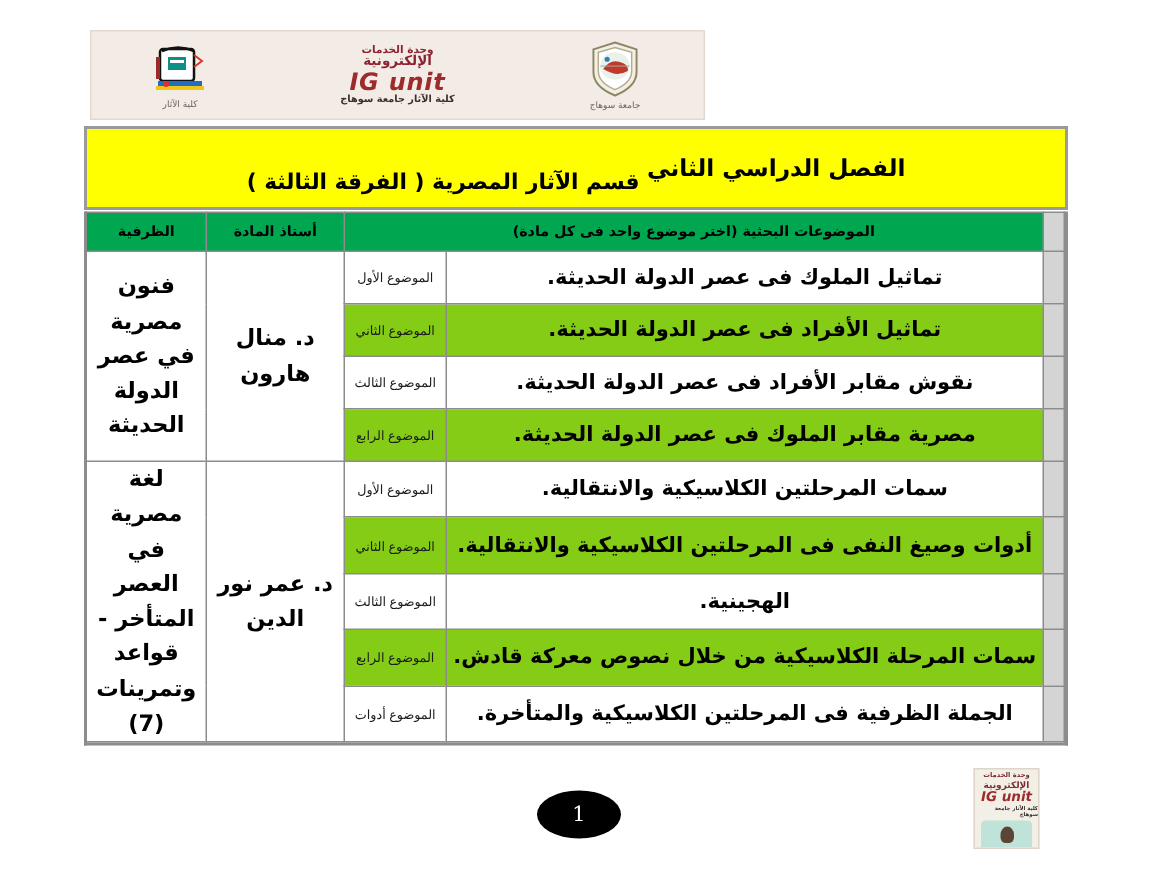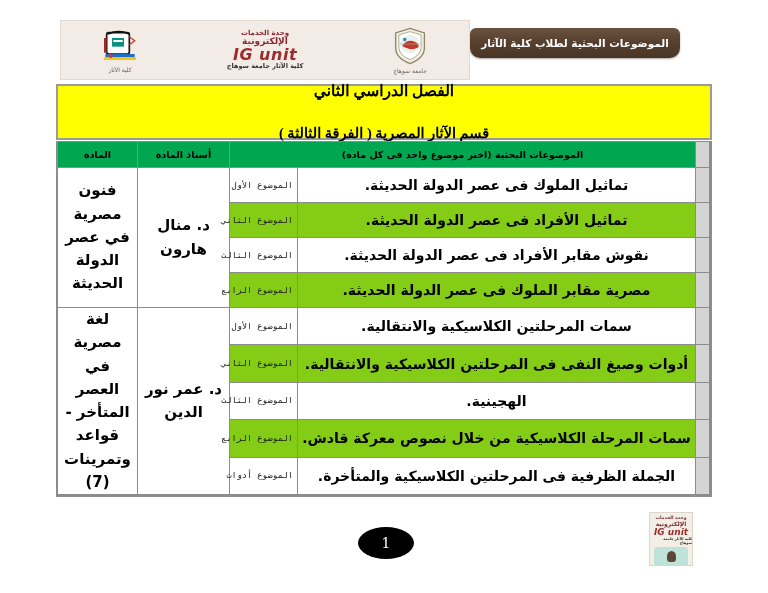--- a/index.html
+++ b/index.html
@@ -99,25 +99,23 @@
   .title-block {
     position: absolute;
     top: 84px;
     right: 56px;
     width: 656px;
     height: 56px;
     background: #ffff00;
     border: 2px solid #9a9a9a;
     box-sizing: border-box;
     display: flex;
-    flex-direction: column;
     align-items: center;
     justify-content: center;
     gap: 5px;
-    font-family: Liberation Serif, serif;
   }
   .title-line1 { font-size: 15.5px; font-weight: bold; }
   .title-line2 { font-size: 14.5px; font-weight: bold; margin-top: 20px; }
 
   
   .table-wrap {
     position: absolute;
     top: 141px;
     right: 56px;
     width: 656px;
@@ -154,21 +152,21 @@
   th.pad-cell { background: #d4d4d4; }
 
   td.topic {
     font-size: 14px;
     font-weight: bold;
     height: 34px;
     text-align: center;
   }
   td.order {
     font-size: 8.5px;
-    font-family: Liberation Mono, monospace;
+    font-family: Liberation Sans, sans-serif;
     color: #1b1b1b;
     white-space: nowrap;
     margin-left: 32px;
   }
   td.prof, td.subject {
     font-size: 15px;
     font-weight: bold;
     line-height: 1.55;
   }
   tr.hl td.topic, tr.hl td.order { background: #84cc16; }
@@ -219,23 +217,20 @@
     font-family: "DejaVu Serif", "Liberation Serif", serif;
   }
 </style>
 </head>
 <body>
 
 <div class="page">
 
   <div class="header">
 
-    <div class="banner">
-      <span class="banner-text">الموضوعات البحثية لطلاب كلية الآثار</span>
-    </div>
 
     <div class="logostrip">
 
       <div class="logo-slot faculty">
         <svg class="fac-emblem" viewBox="0 0 60 56">
           <rect x="10" y="8" width="34" height="32" rx="3" fill="#ffffff" stroke="#111" stroke-width="2.5"></rect>
           <path d="M12 10 q16 -7 32 0" fill="none" stroke="#111" stroke-width="2.5"></path>
           <rect x="18" y="16" width="18" height="13" fill="#0d8f86"></rect>
           <rect x="20" y="19" width="14" height="3" fill="#ffffff"></rect>
           <path d="M8 40 h44 v5 h-44 z" fill="#1d6fc4"></path>
@@ -283,21 +278,21 @@
         <col class="col-topic">
         <col class="col-order">
         <col class="col-prof">
         <col class="col-subject">
       </colgroup>
       <thead>
         <tr>
           <th class="pad-cell"></th>
           <th colspan="2">الموضوعات البحثية (اختر موضوع واحد فى كل مادة)</th>
           <th>أستاذ المادة</th>
-          <th>المادة</th>
+          <th>الظرفية</th>
         </tr>
       </thead>
       <tbody id="table-body">
           <tr>
             <td class="pad-cell"></td>
             <td class="topic">تماثيل الملوك فى عصر الدولة الحديثة.</td>
             <td class="order">الموضوع الأول</td>
             <td class="prof" rowspan="4">د. منال هارون</td>
             <td class="subject" rowspan="4">فنون مصرية في عصر الدولة الحديثة</td>
           </tr>

